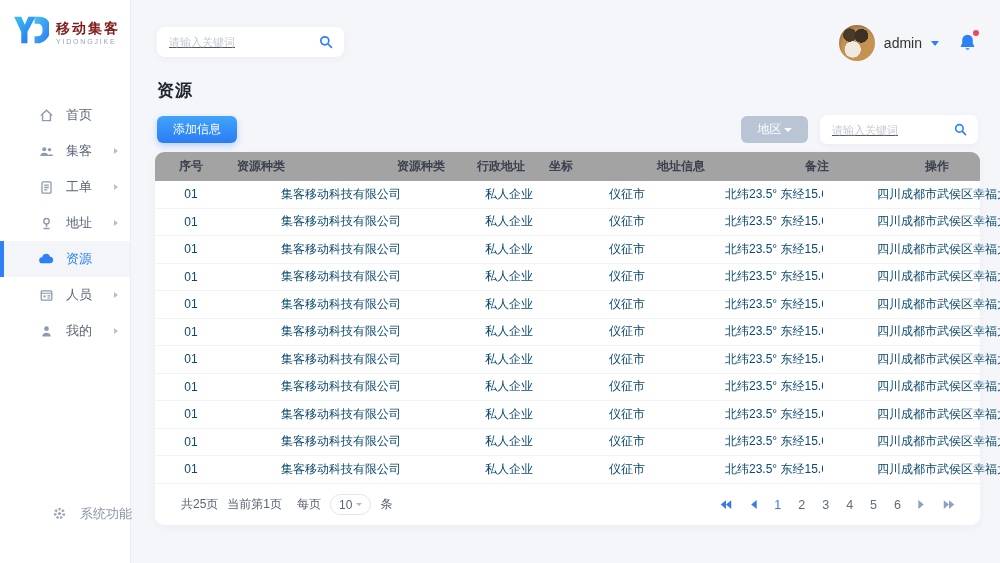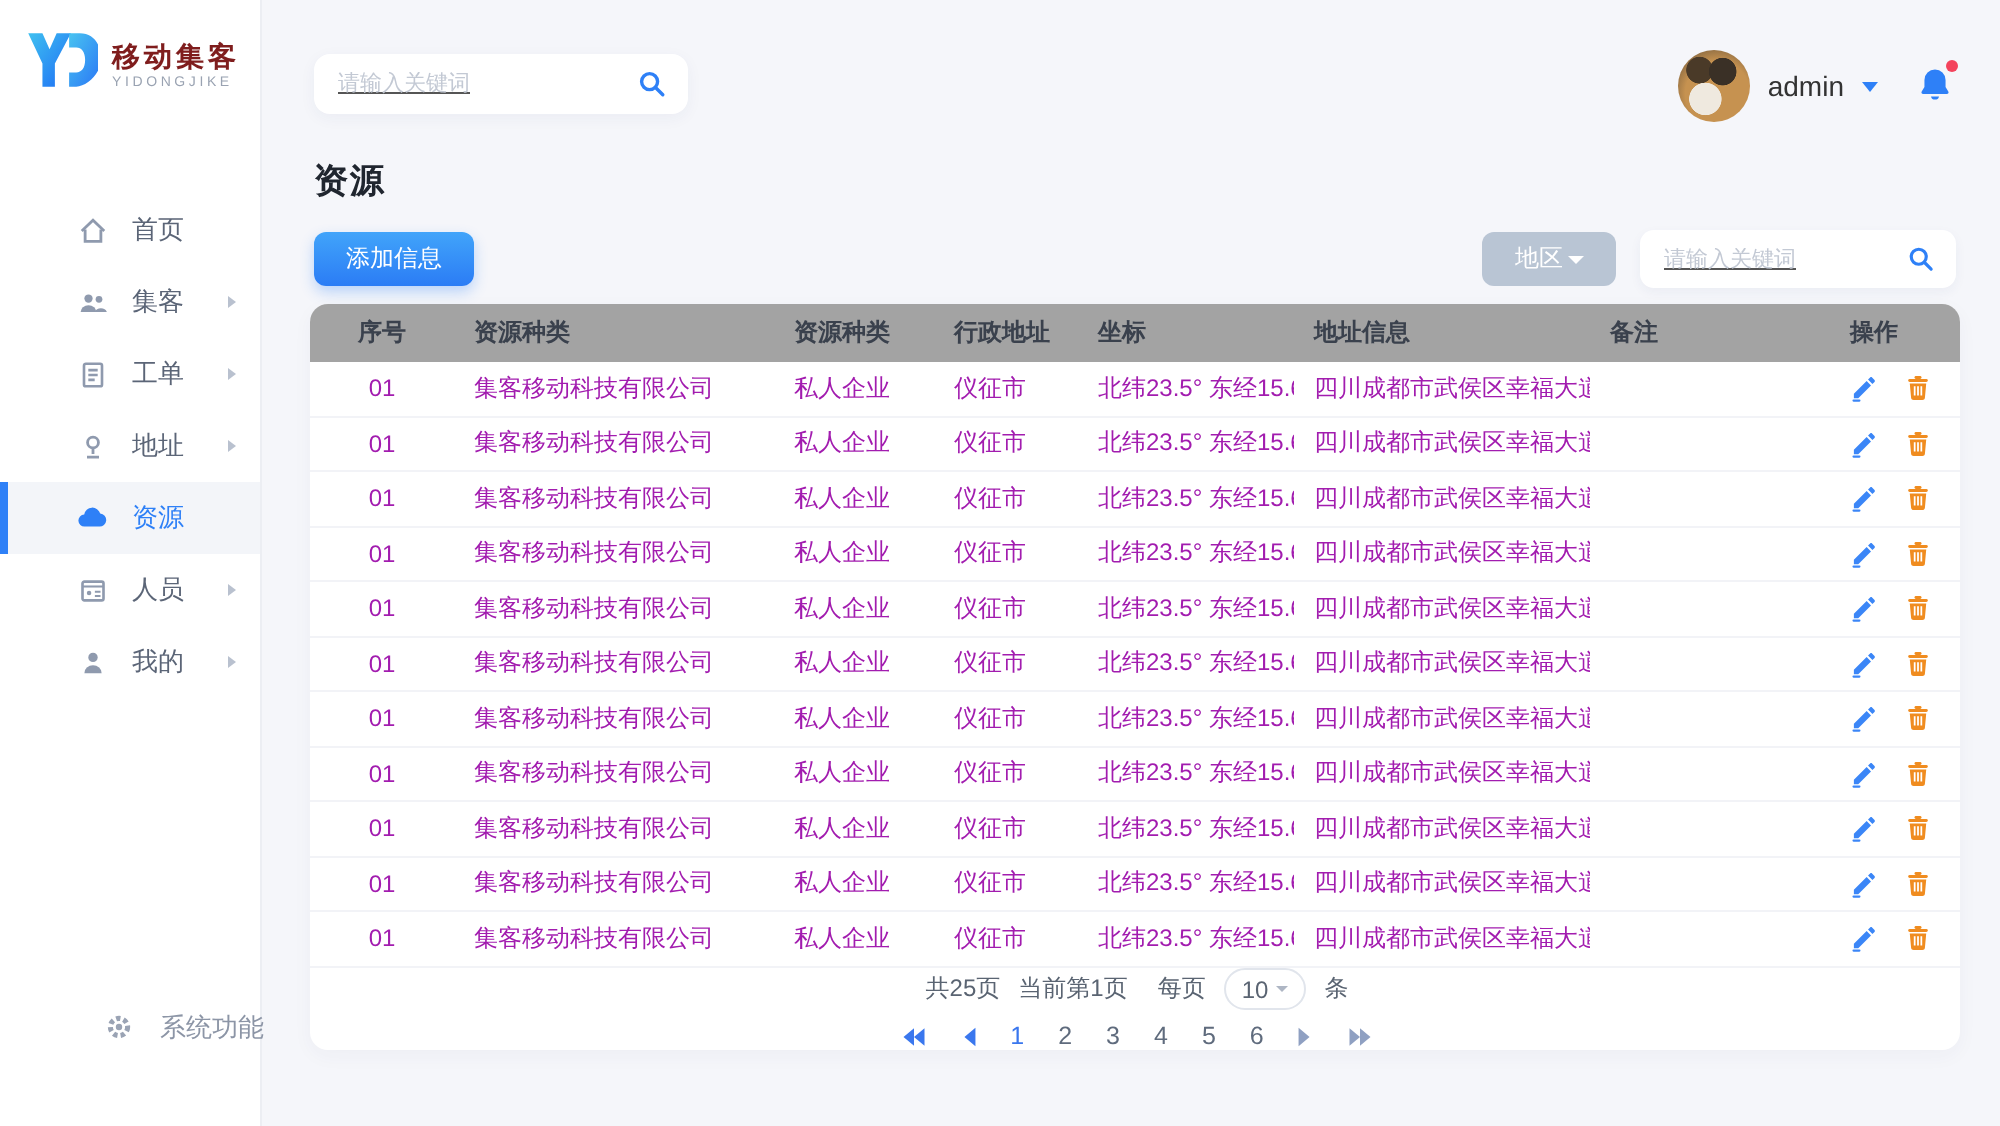--- a/index.html
+++ b/index.html
@@ -55,29 +55,29 @@
   .tbl-search { position:absolute; left:820px; top:115px; width:158px; height:29px; background:#fff; border-radius:7px;
                 box-shadow:0 2px 6px rgba(40,60,110,.05); display:flex; align-items:center; padding:0 10px 0 12px; }
 
   
   .card { position:absolute; left:155px; top:152px; width:825px; height:373px; background:#fff; border-radius:9px;
           box-shadow:0 3px 10px rgba(40,60,110,.04); }
   .grid-row { display:grid; grid-template-columns:72px 160px 80px 72px 108px 148px 120px 65px; align-items:center; }
   .thead { height:29px; background:#a3a3a3; border-radius:9px 9px 0 0; font-size:12px; color:#3a414d; font-weight:bold; }
   .thead > div { padding-left:10px; }
   .thead > div:first-child { text-align:center; padding-left:0; }
-  .trow { height:27.5px; font-size:12px; color:#a21caf; border-bottom:1px solid #f2f3f7; }
+  .trow { height:27.5px; font-size:12px; color:#0c4a6e; border-bottom:1px solid #f2f3f7;gap:44px; }
   .trow > div { padding-left:10px; overflow:hidden; white-space:nowrap; }
   .trow > div:first-child { text-align:center; padding-left:0; }
   .ops { display:flex; gap:13px; align-items:center; padding-left:12px; }
   .icon-btn { width:14px; height:14px; cursor:pointer; display:flex; }
 
   
   .pager { position:absolute; left:0; bottom:0; width:825px; height:41px; display:flex; align-items:center;
-           justify-content:space-between; padding:0 24px 0 26px;flex-direction:column; }
+           justify-content:space-between; padding:0 24px 0 26px; }
   .pager-left { display:flex; align-items:center; font-size:12px; color:#5a6472; gap:9px; }
   .perpage { display:flex; align-items:center; gap:4px; border:1px solid #e1e5ec; border-radius:11px;
              height:21px; padding:0 8px; cursor:pointer; color:#5a6472; }
   .perpage .caret { width:0; height:0; border-top:3.5px solid #aeb6c4; border-left:3px solid transparent; border-right:3px solid transparent; }
   .gap-lg { margin-left:6px; }
   .pager-right { display:flex; align-items:center; gap:16px; font-size:12.5px; }
   .pg-num { color:#5f6b7d; cursor:pointer; }
   .pg-num.current { color:#3a77ee; }
   .pg-arrow { display:flex; cursor:pointer; }
 </style>

